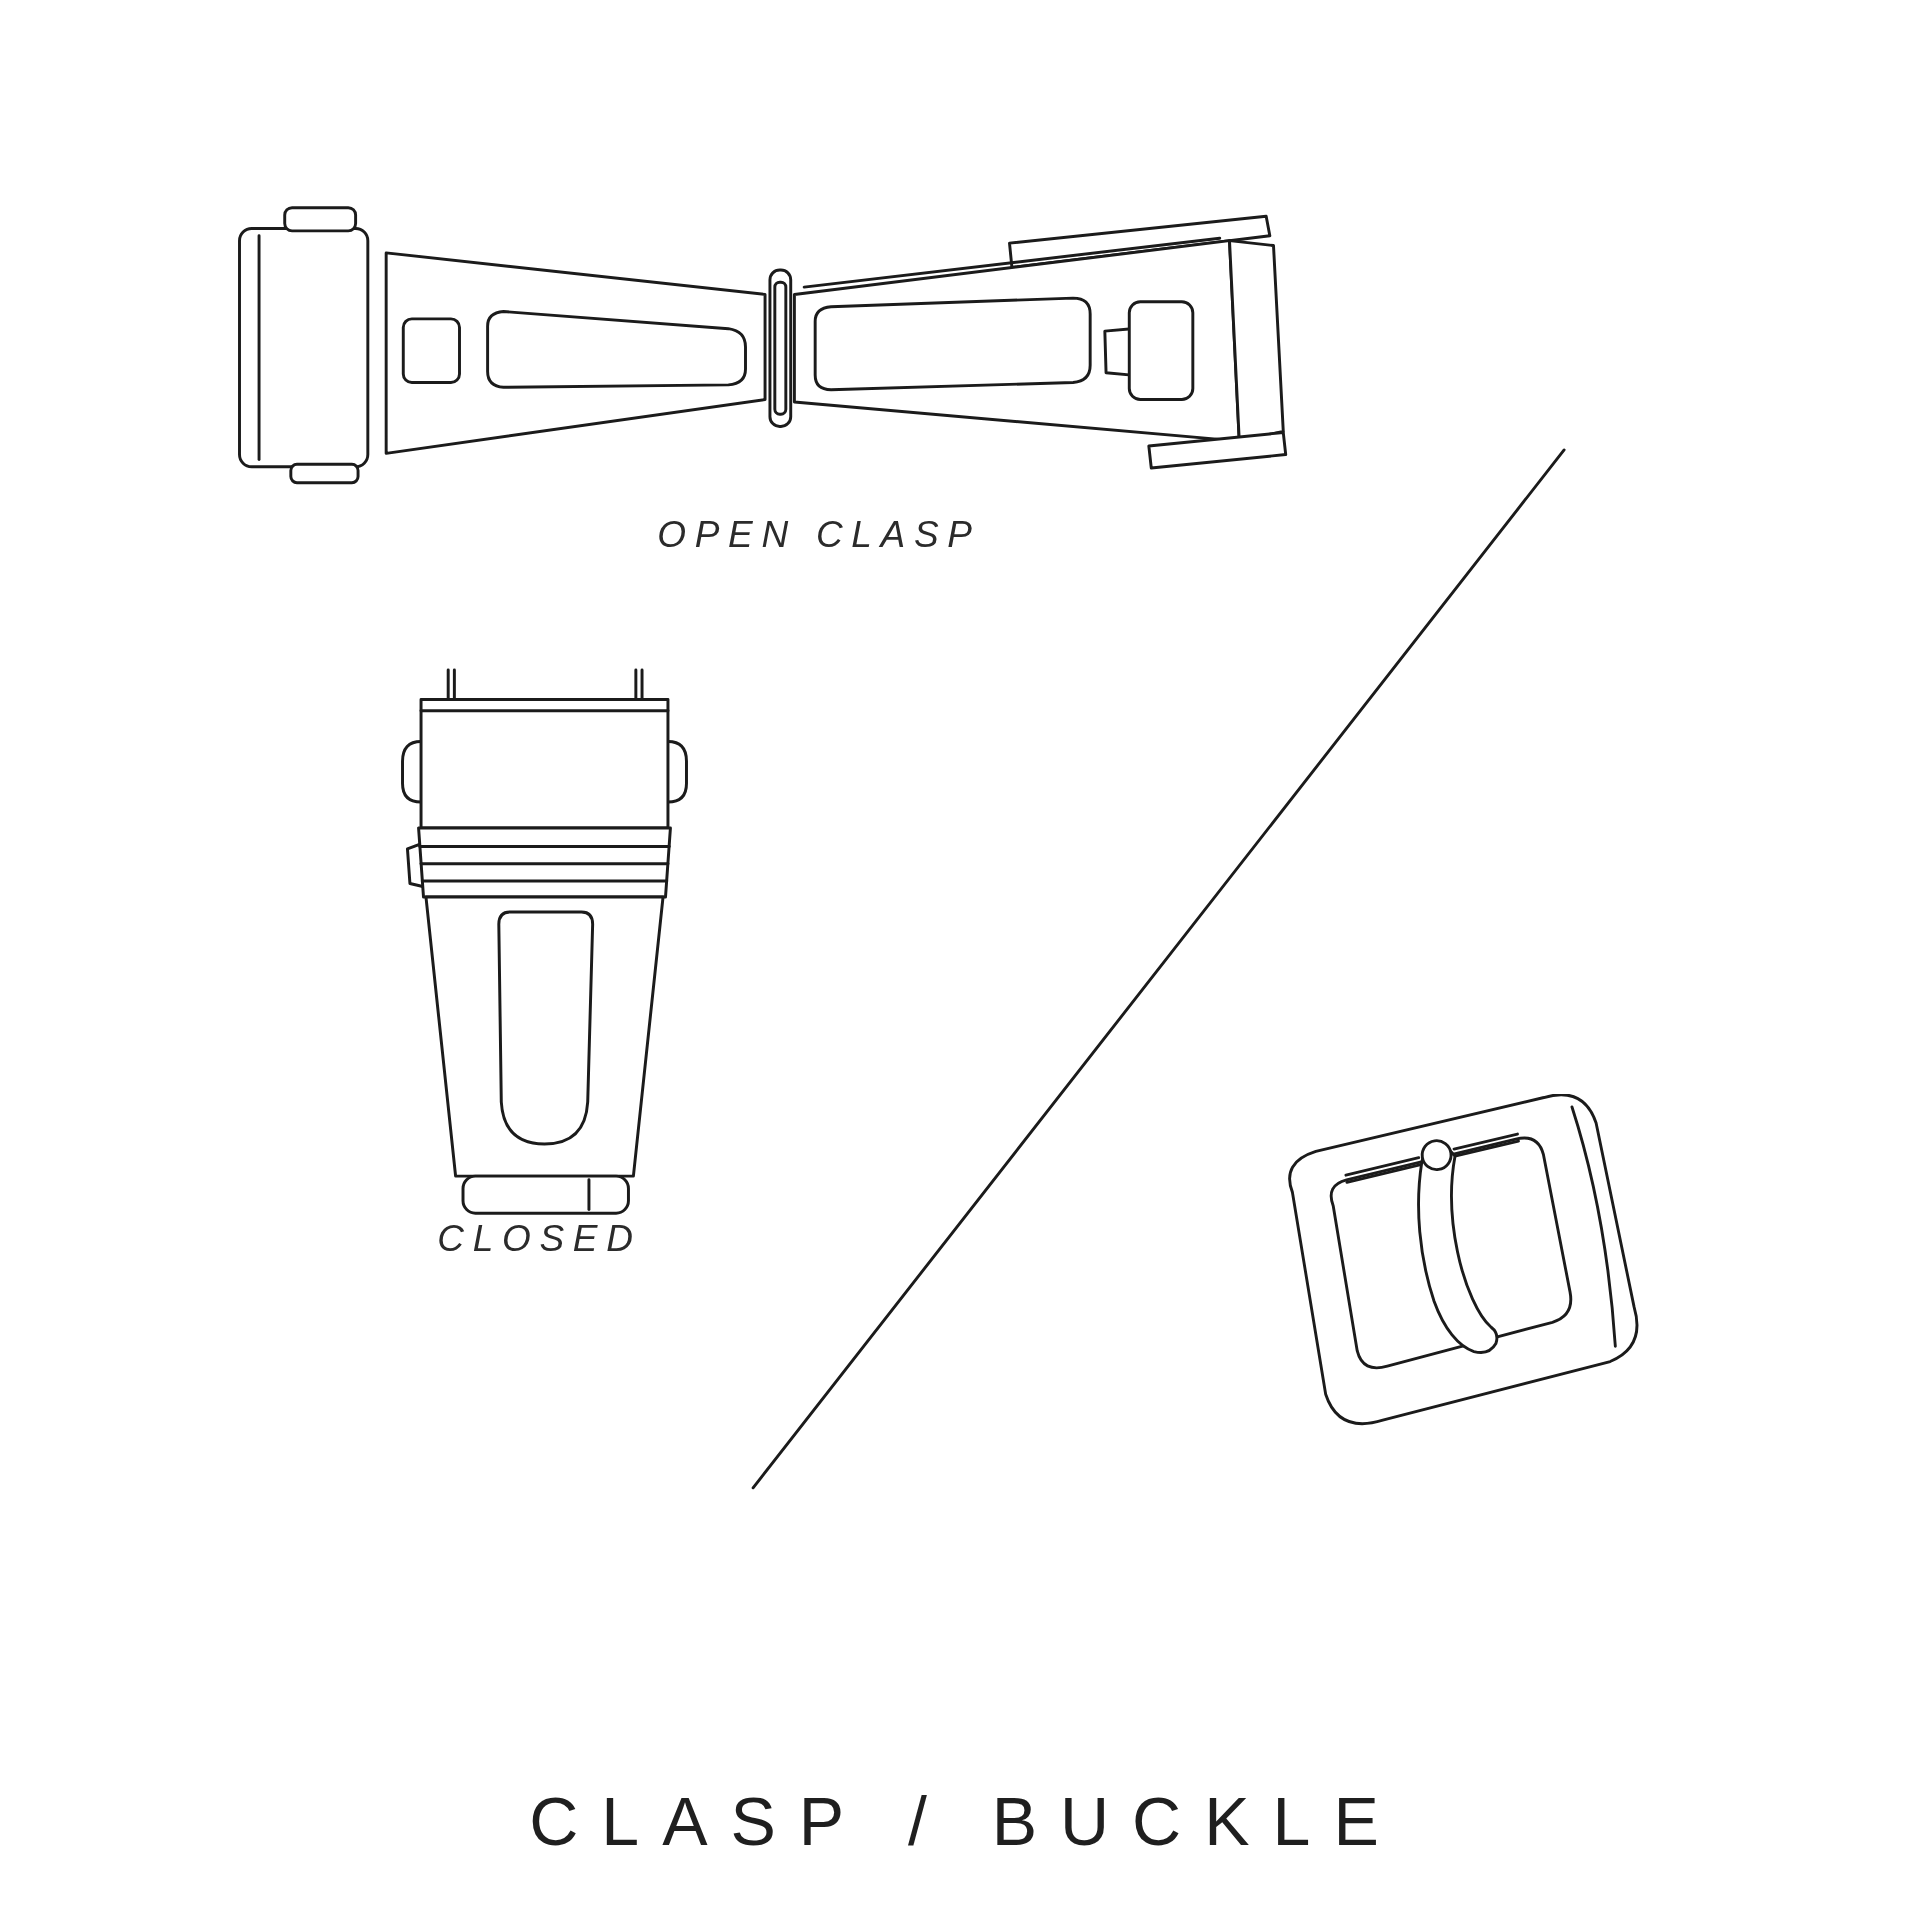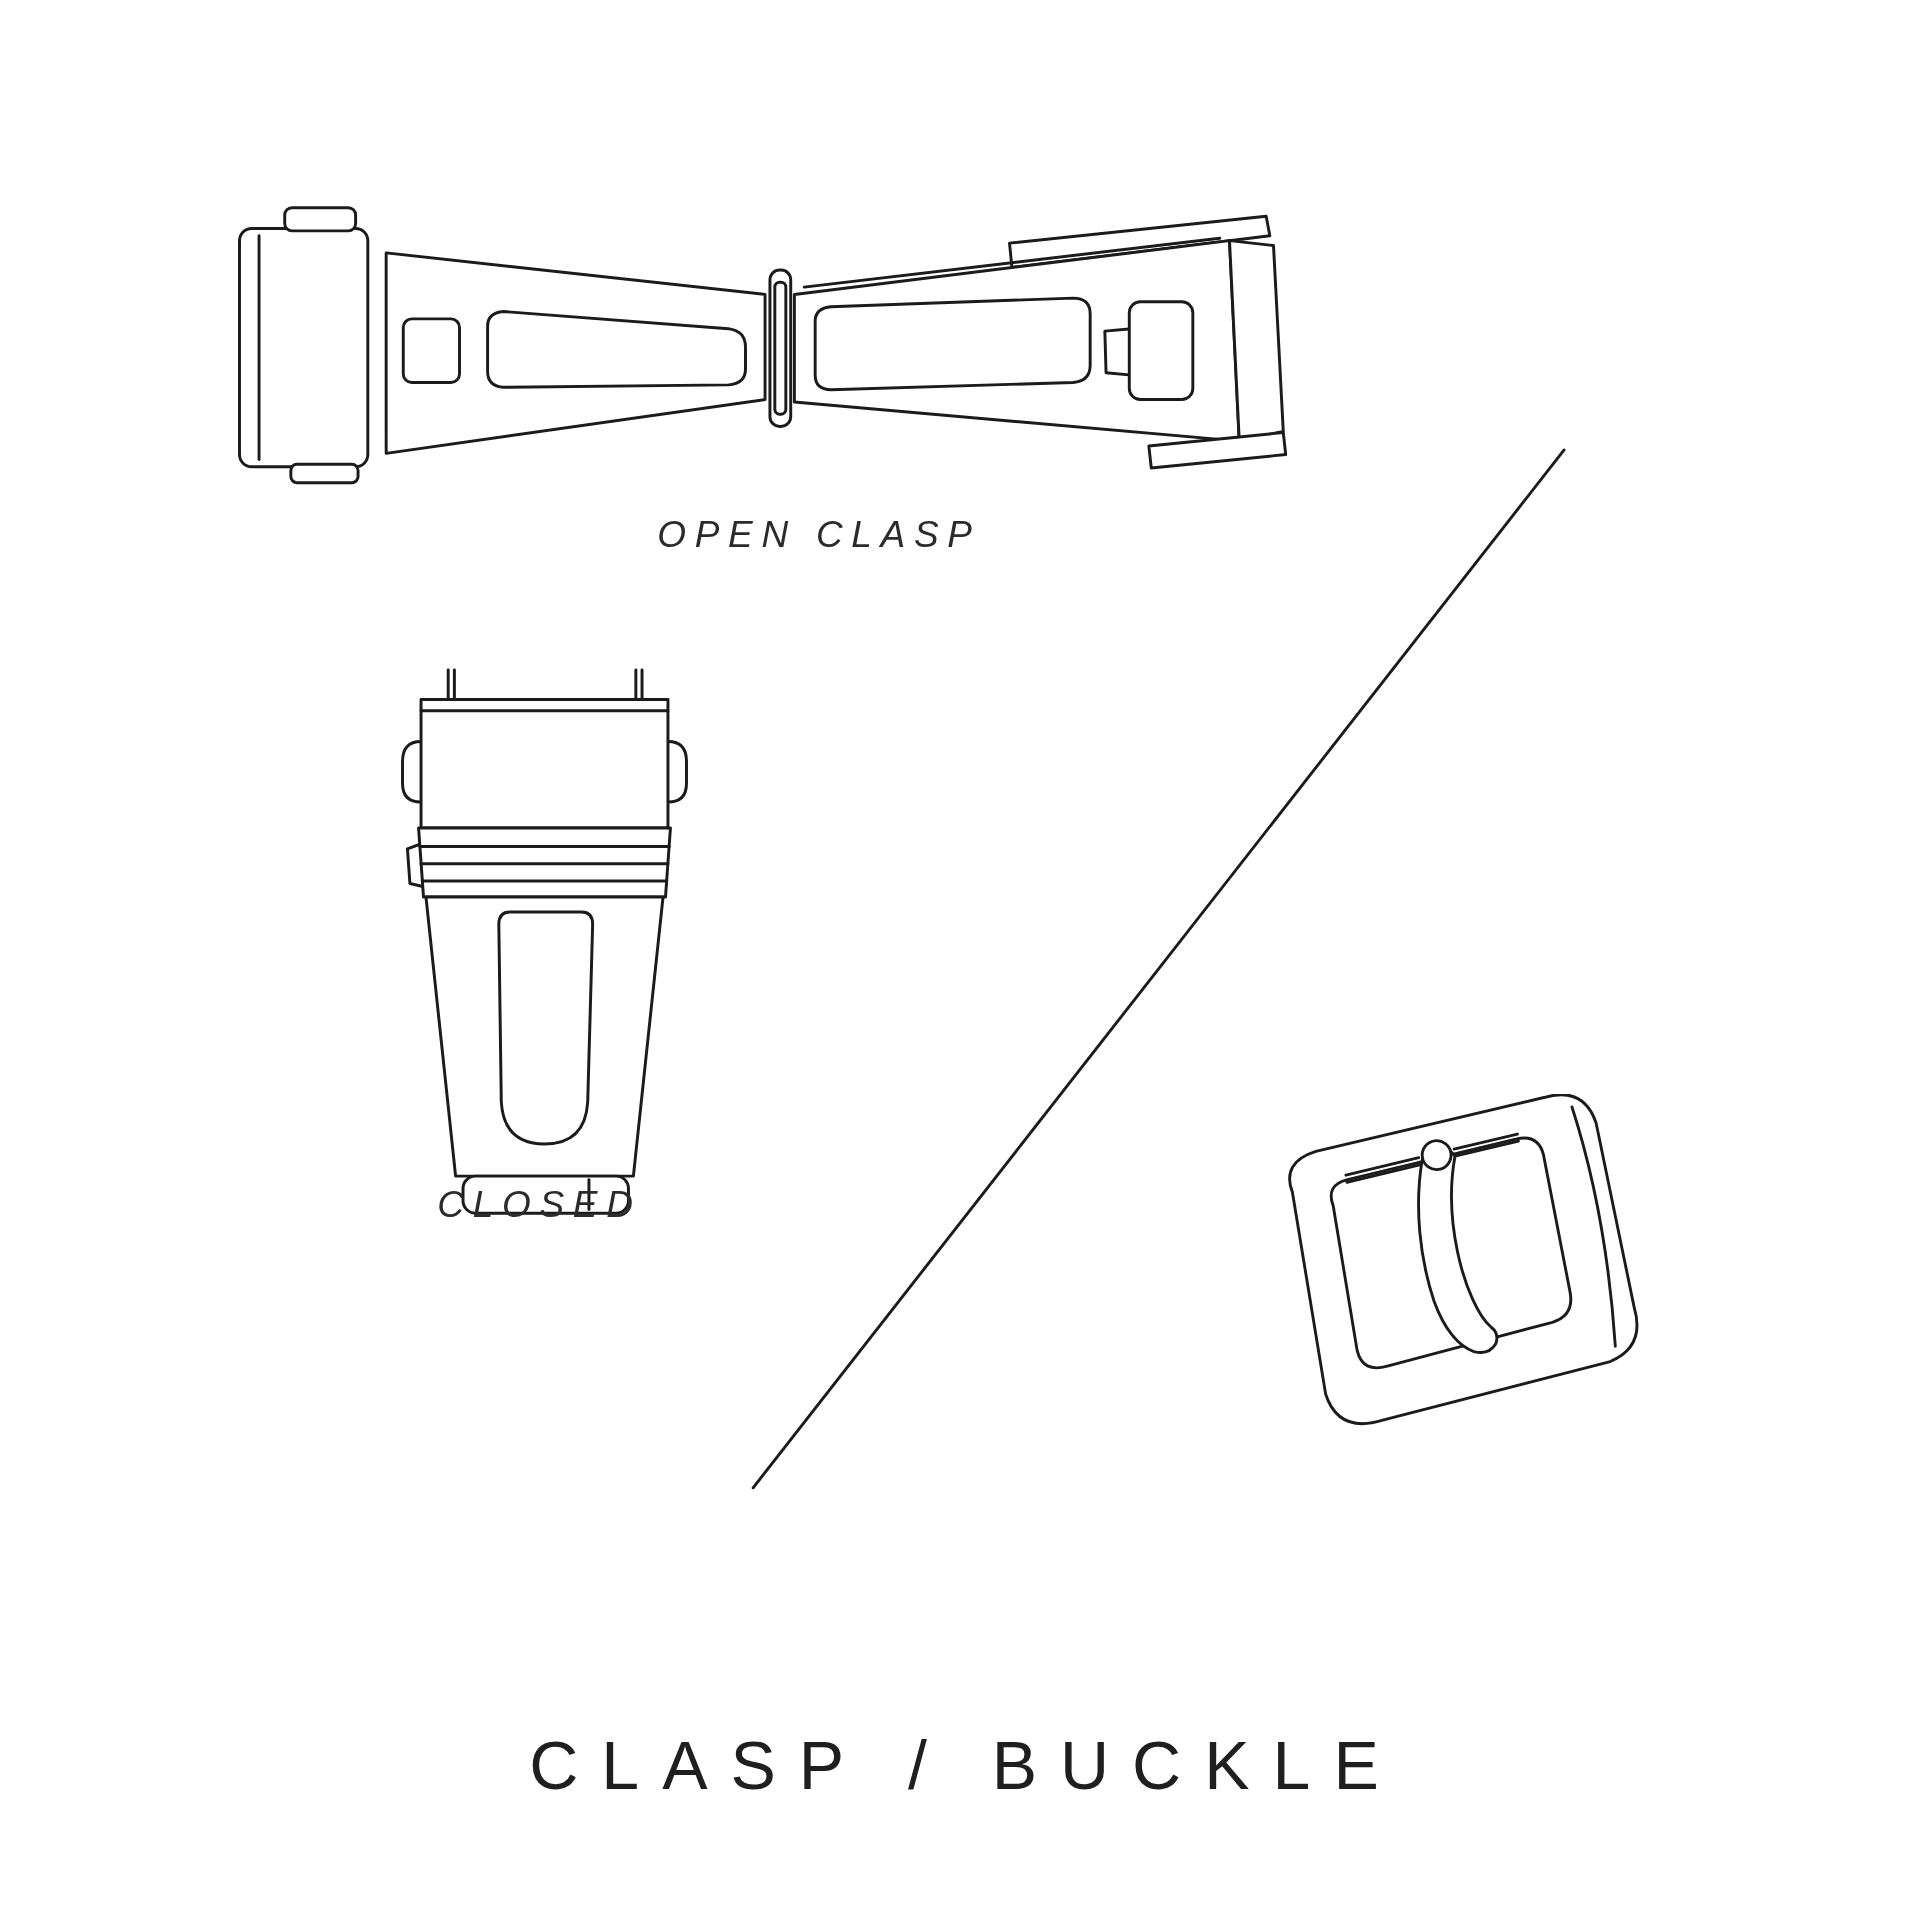--- a/index.html
+++ b/index.html
@@ -36,27 +36,27 @@
     white-space: nowrap;
     font-style: italic;
   }
   .caption-open {
     left: 336px;
     top: 514px;
     width: 966px;
   }
   .caption-closed {
     left: 298px;
-    top: 1184px;
+    top: 1218px;
     width: 483px;
   }
   .page-title {
     position: absolute;
     left: 0;
-    top: 1726px;
+    top: 1782px;
     width: 1931px;
     text-align: center;
     color: #1f1f1f;
     font-size: 68px;
     font-weight: 500;
     letter-spacing: 23px;
     white-space: nowrap;
   }
   .divider-svg {
     position: absolute;

